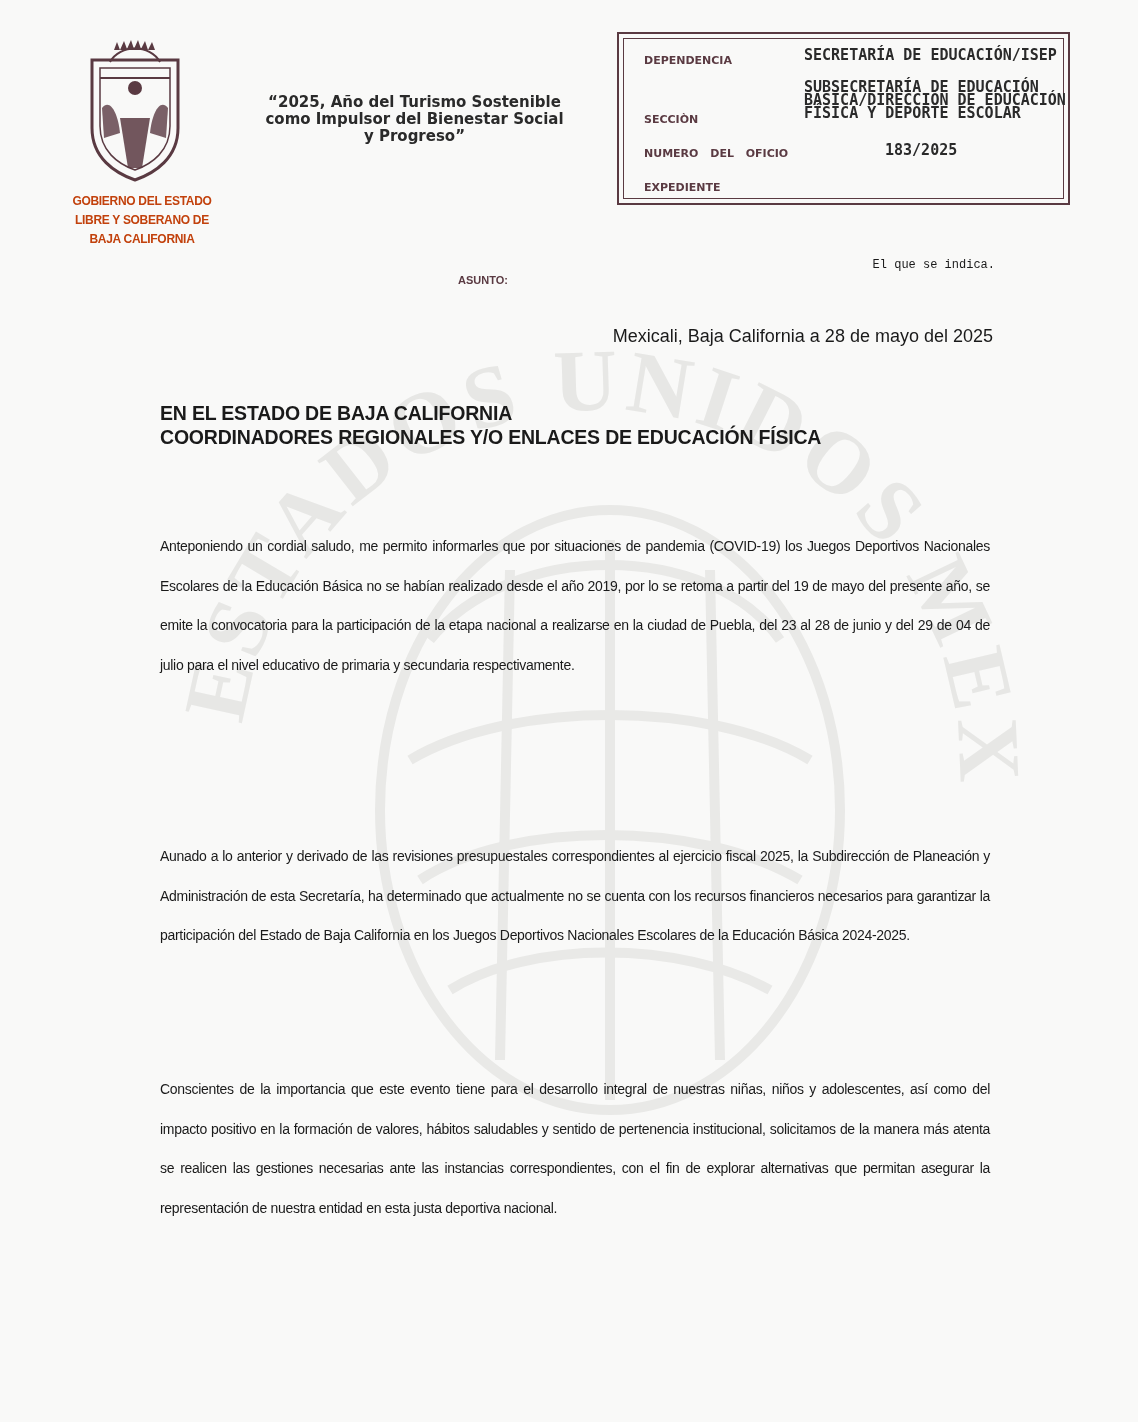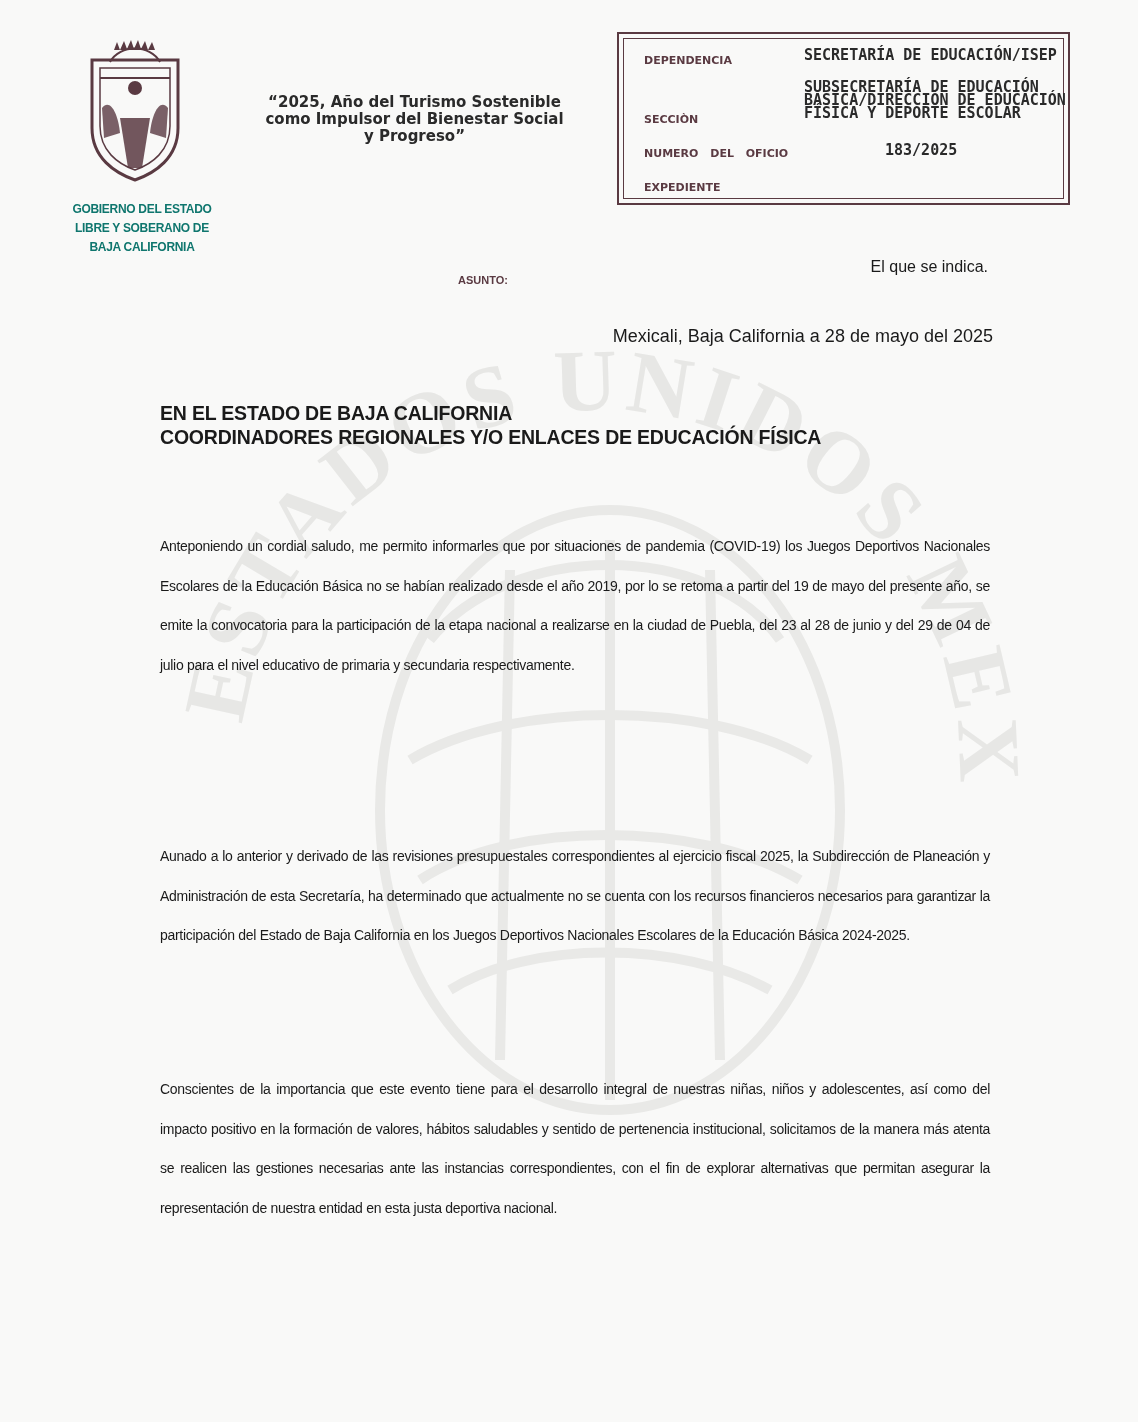--- a/index.html
+++ b/index.html
@@ -8,23 +8,23 @@
     background: #f9f9f8;
     font-family: "Liberation Sans", sans-serif;
     color: #1a1a1a;
   }
   .watermark {
     position: absolute; left: 180px; top: 340px; width: 840px; height: 820px;
     pointer-events: none;
   }
   .logo { position: absolute; left: 80px; top: 38px; width: 110px; height: 145px; }
   .gov-name {
-    position: absolute; left: 52px; top: 200px; width: 180px; text-align: center;
+    position: absolute; left: 52px; top: 192px; width: 180px; text-align: center;
     font-family: "Liberation Sans", sans-serif; font-weight: bold; font-size: 12px;
-    line-height: 19px; color: #0f766e; letter-spacing: -0.3px;
+    line-height: 19px; color: #c2410c; letter-spacing: -0.3px;
   }
   .gov-name div { white-space: nowrap; }
   .motto {
     position: absolute; left: 262px; top: 94px; width: 305px; text-align: center;
     font-family: "DejaVu Sans", sans-serif; font-weight: bold; font-size: 15px;
     line-height: 17px; color: #2a2a2a;
   }
   .infobox {
     position: absolute; left: 617px; top: 32px; width: 453px; height: 173px;
     border: 2px solid #5a3a42; box-sizing: border-box;
@@ -37,21 +37,21 @@
     position: absolute; font-family: "DejaVu Sans", sans-serif; font-weight: bold;
     font-size: 11px; color: #5a3a42; white-space: nowrap;
   }
   .ib-value {
     position: absolute; font-family: "DejaVu Sans Mono", monospace; font-weight: bold;
     font-size: 15px; line-height: 13px; color: #2a2a2a;
   }
   .asunto-label {
     position: absolute; left: 458px; top: 274px; font-weight: bold; font-size: 11px; color: #5a3a42;
   }
-  .asunto-value { position: absolute; right: 150px; top: 258px; font-size: 16px; color: #1a1a1a; }
+  .asunto-value { position: absolute; right: 143px; top: 258px; font-size: 12px; color: #1a1a1a; font-family: Liberation Mono, monospace; }
   .date-line { position: absolute; right: 145px; top: 326px; font-size: 18px; color: #1a1a1a; }
   .recipient {
     position: absolute; left: 160px; top: 401px; font-weight: bold; font-size: 19.5px;
     line-height: 24px; color: #1a1a1a; letter-spacing: -0.2px;
   }
   .recipient .presente { letter-spacing: 4.5px; }
   .body-text {
     position: absolute; left: 160px; width: 830px; font-size: 14px; line-height: 39.5px;
     text-align: justify; color: #1a1a1a; letter-spacing: -0.3px;
   }

